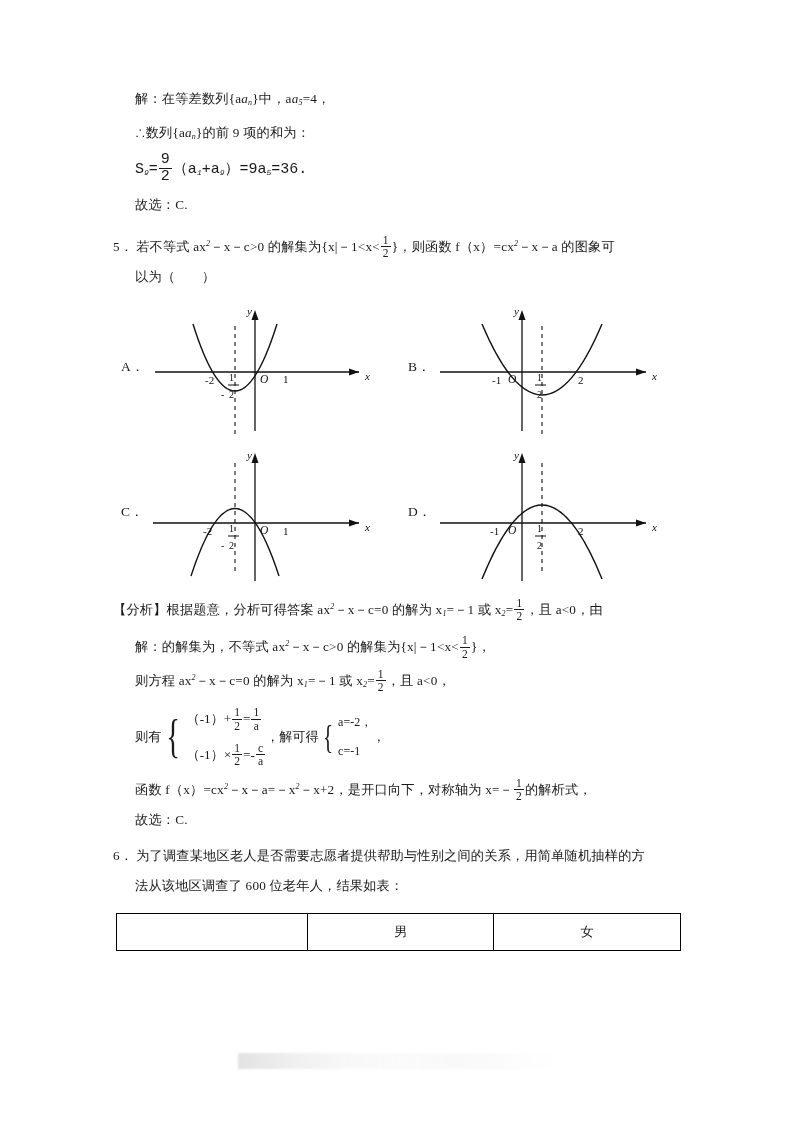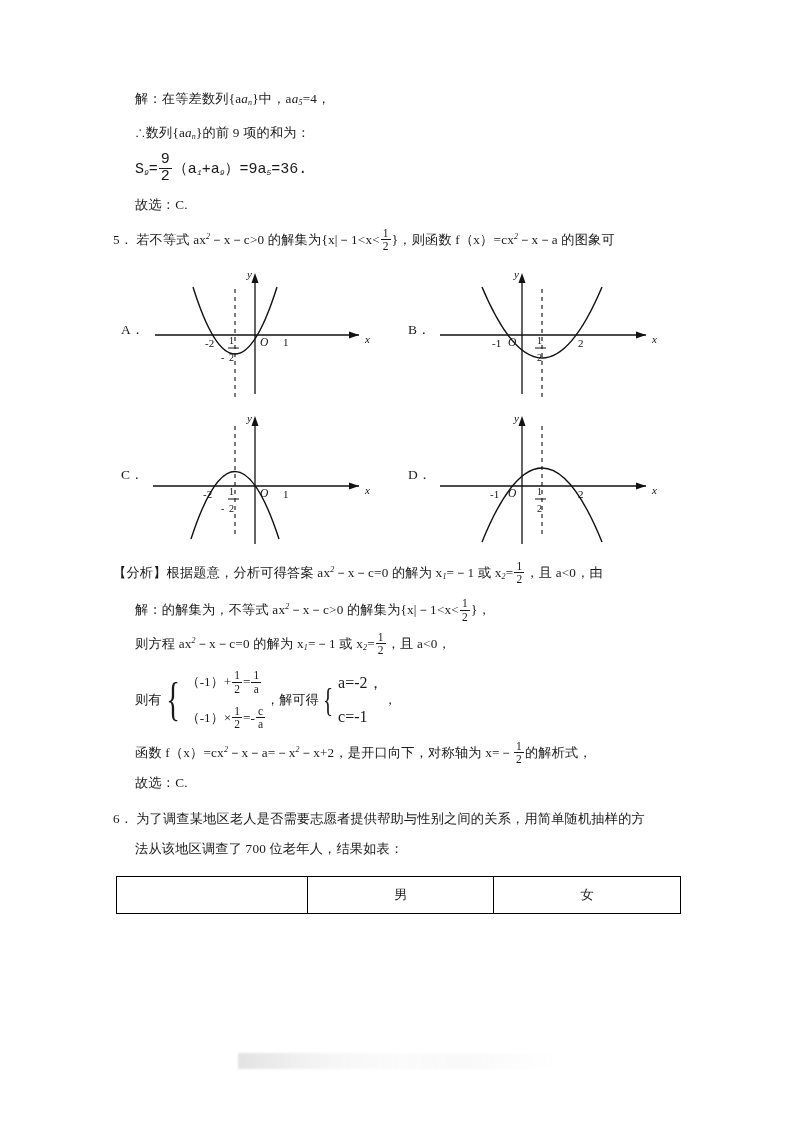--- a/index.html
+++ b/index.html
@@ -99,21 +99,21 @@
     transform: scaleX(0.62);
     display: inline-block;
   }
   .brace.small { font-size: 34px; }
   .sys-col {
     display: inline-flex;
     flex-direction: column;
     justify-content: center;
     gap: 10px;
   }
-  .sys-col.tight { gap: 16px; font-size: 16px; }
+  .sys-col.tight { gap: 16px; font-size: 12px; }
   .sys-item { white-space: nowrap; }
 
   
   .choices {
     position: relative;
     margin-top: 6px;
   }
   .choice-row { display: flex; }
   .choice {
     position: relative;
@@ -186,22 +186,25 @@
     </div>
 
     <div class="eqline">
       <span class="mup">S</span><sub class="idx mup">9</sub><span>=</span><span class="frac big"><span class="nu">9</span><span class="de">2</span></span><span>（a</span><sub class="idx">1</sub><span>+a</span><sub class="idx">9</sub><span>）=9a</span><sub class="idx">5</sub><span>=36.</span>
     </div>
 
     <div class="line indent">
       <span>故选：C.</span>
     </div>
 
-    <div class="line" style="margin-top:2px">
+    <div class="line" style="margin-top:9px">
       <span class="num">5．</span><span>若不等式 ax</span><sup class="exp">2</sup><span>－x－c&gt;0 的解集为{x|－1&lt;x&lt;</span><span class="frac"><span class="nu">1</span><span class="de">2</span></span><span>}，则函数 f（x）=cx</span><sup class="exp">2</sup><span>－x－a 的图象可</span>
+    </div>
+    <div class="line indent">
+      <span>以为（　　）</span>
     </div>
 
     <div class="choices">
 
       <div class="choice-row">
 
         <div class="choice">
           <span class="choice-label">A．</span>
           <svg class="graph" width="250" height="145" viewBox="0 0 250 145">
 
@@ -334,21 +337,21 @@
     </div>
 
     <div class="line indent">
       <span>故选：C.</span>
     </div>
 
     <div class="line" style="margin-top:6px">
       <span class="num">6．</span><span>为了调查某地区老人是否需要志愿者提供帮助与性别之间的关系，用简单随机抽样的方</span>
     </div>
     <div class="line indent">
-      <span>法从该地区调查了 700 位老年人，结果如表：</span>
+      <span>法从该地区调查了 600 位老年人，结果如表：</span>
     </div>
 
     <table class="survey">
       <tbody>
           <tr>
         <td class="c1"></td>
         <td class="c2 cjk">男</td>
         <td class="c3 cjk">女</td>
       </tr>
     </tbody>

